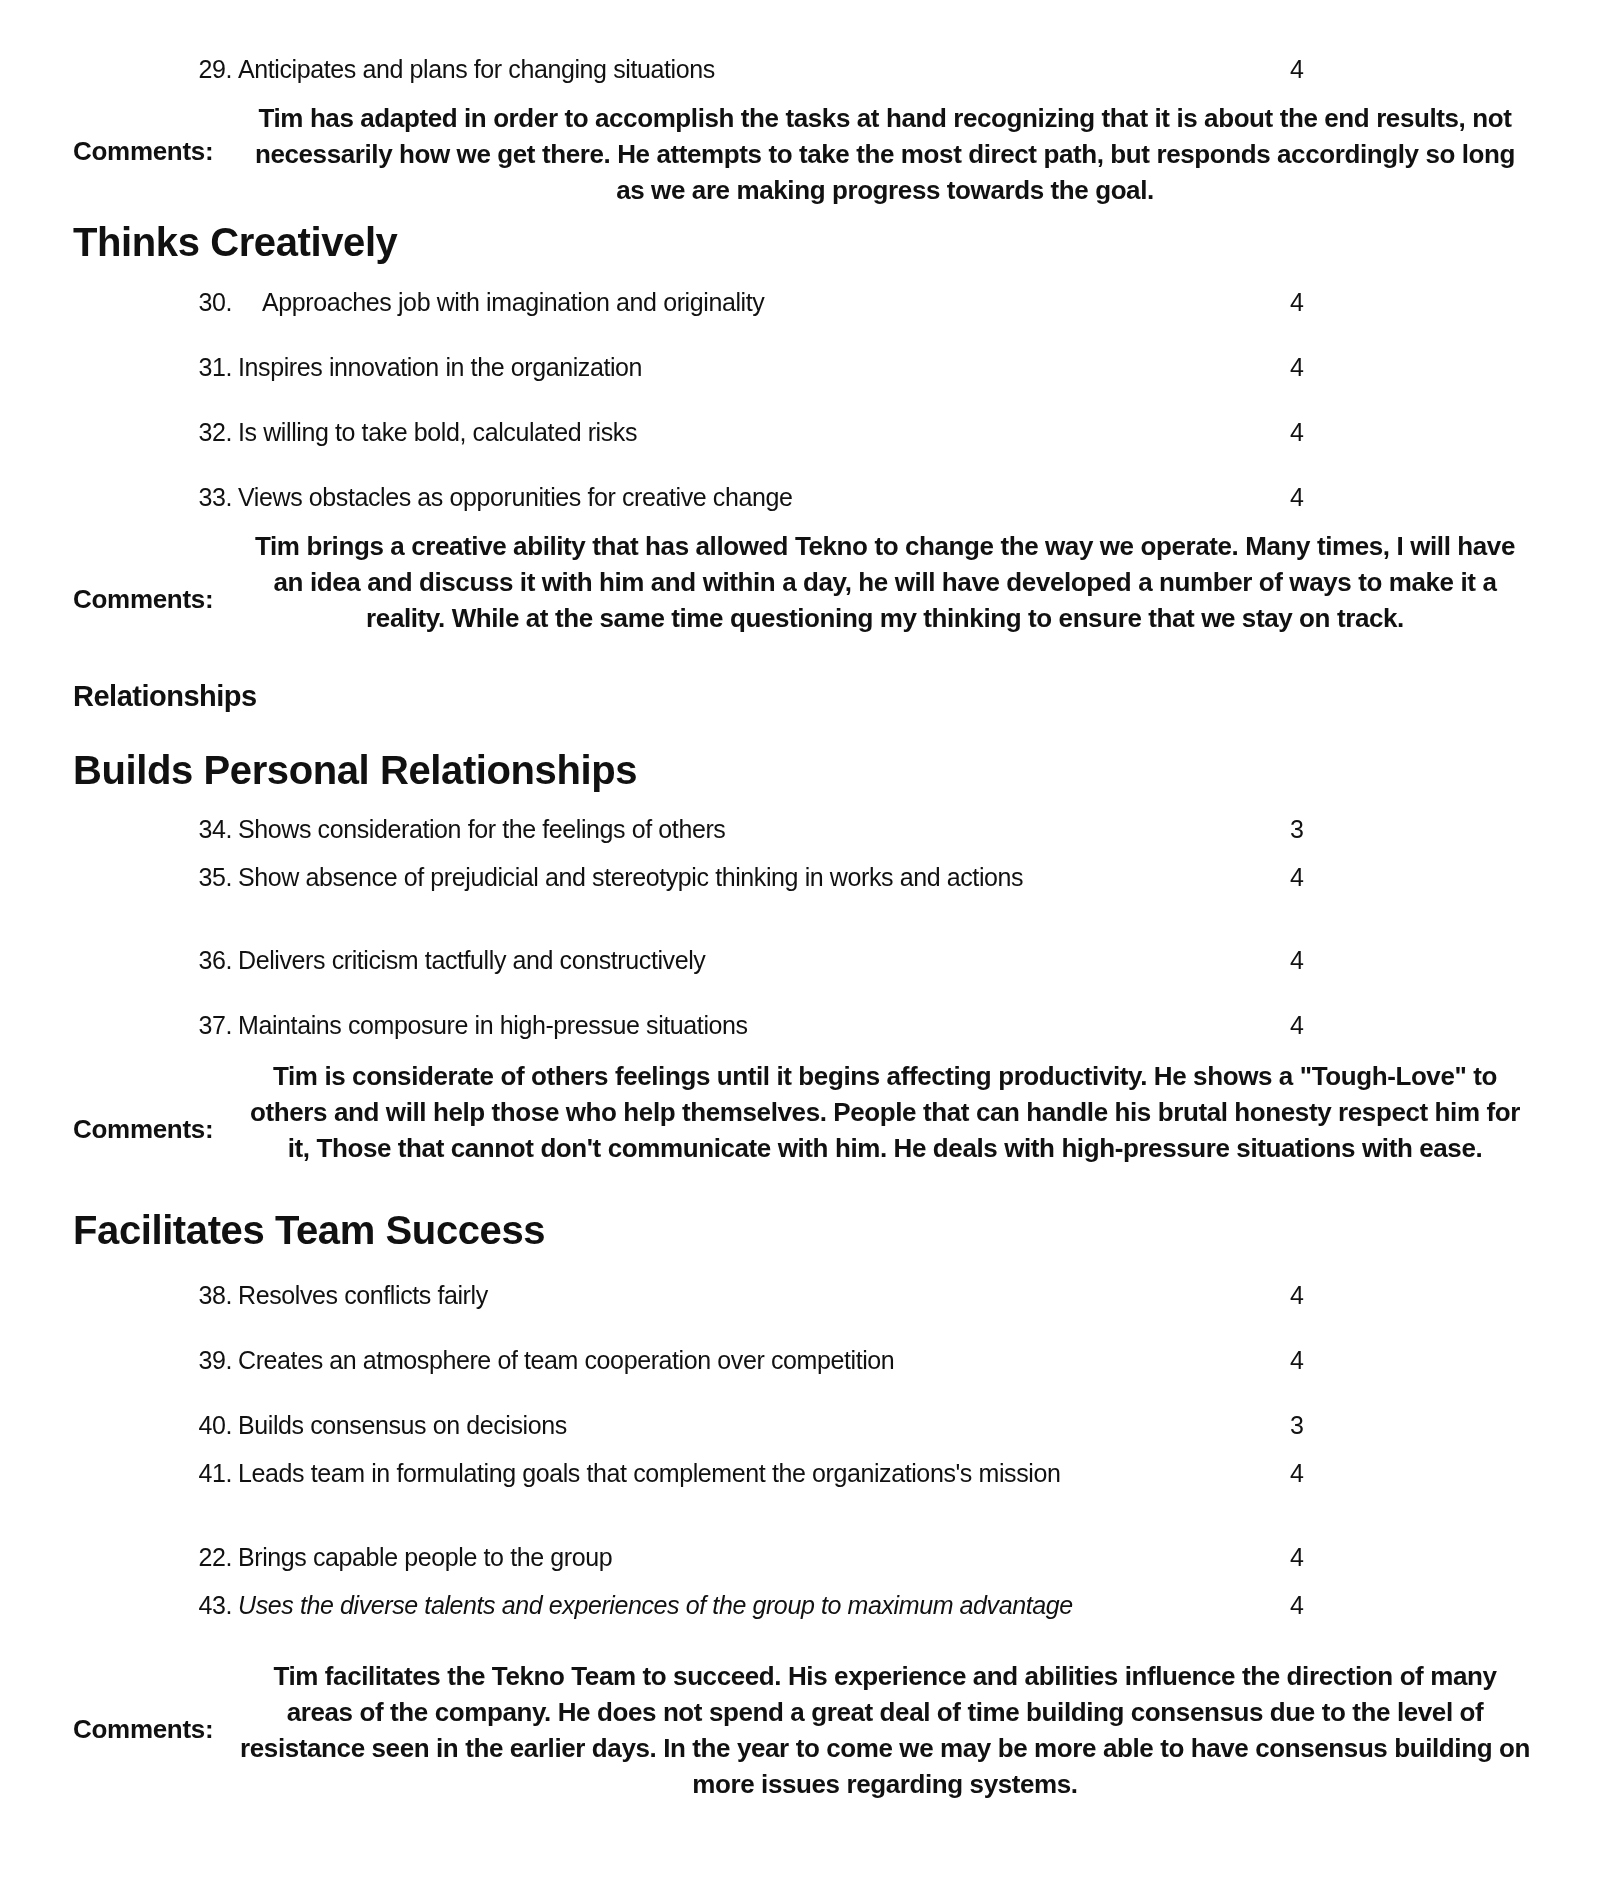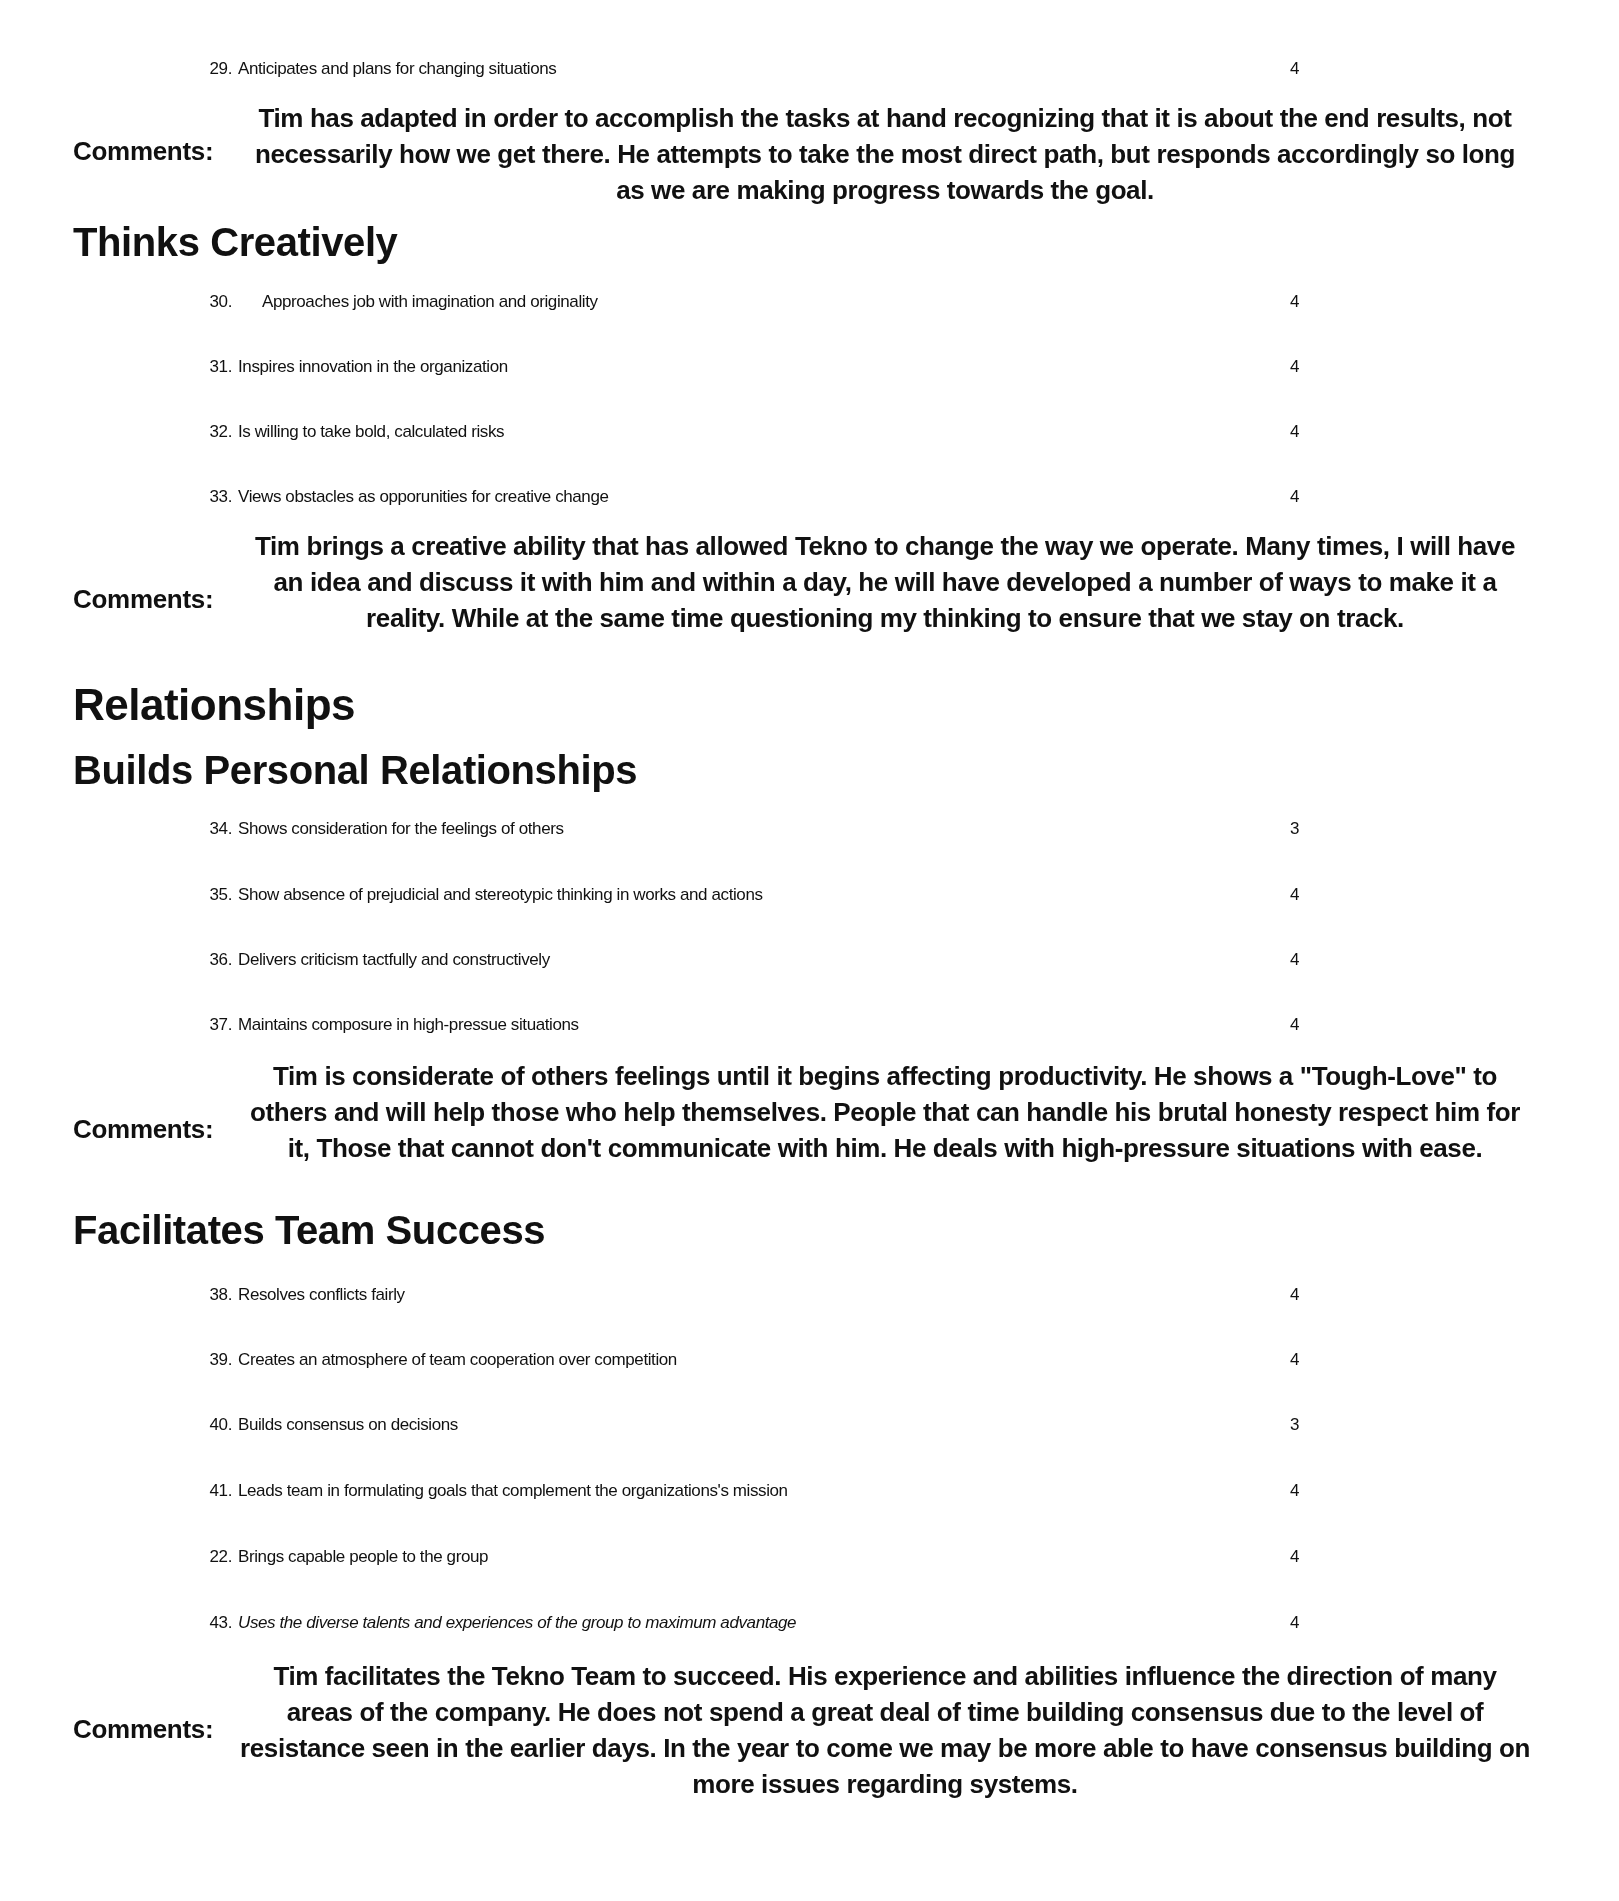--- a/index.html
+++ b/index.html
@@ -19,22 +19,21 @@
       position: absolute;
       left: 0; top: 0;
       width: 1619px;
       height: 1901px;
     }
     .item {
       position: absolute;
       left: 180px;
       width: 1140px;
       display: flex;
-      align-items: center;
-      font-size: 17px;
+      font-size: 25px;
       line-height: 34px;
       letter-spacing: -0.4px;
     }
     .item .num {
       width: 58px;
       text-align: right;
       flex: 0 0 58px;
       padding-right: 6px;
       box-sizing: border-box;
     }
@@ -68,21 +67,21 @@
       text-align: center;
       font-weight: bold;
       font-size: 26px;
       line-height: 36px;
       letter-spacing: -0.4px;
     }
     .h-section {
       position: absolute;
       left: 73px;
       font-weight: bold;
-      font-size: 44px;
+      font-size: 29px;
       letter-spacing: -0.5px;
     }
     .h-sub {
       position: absolute;
       left: 73px;
       font-weight: bold;
       font-size: 40px;
       letter-spacing: -0.4px;
     }
   </style>

